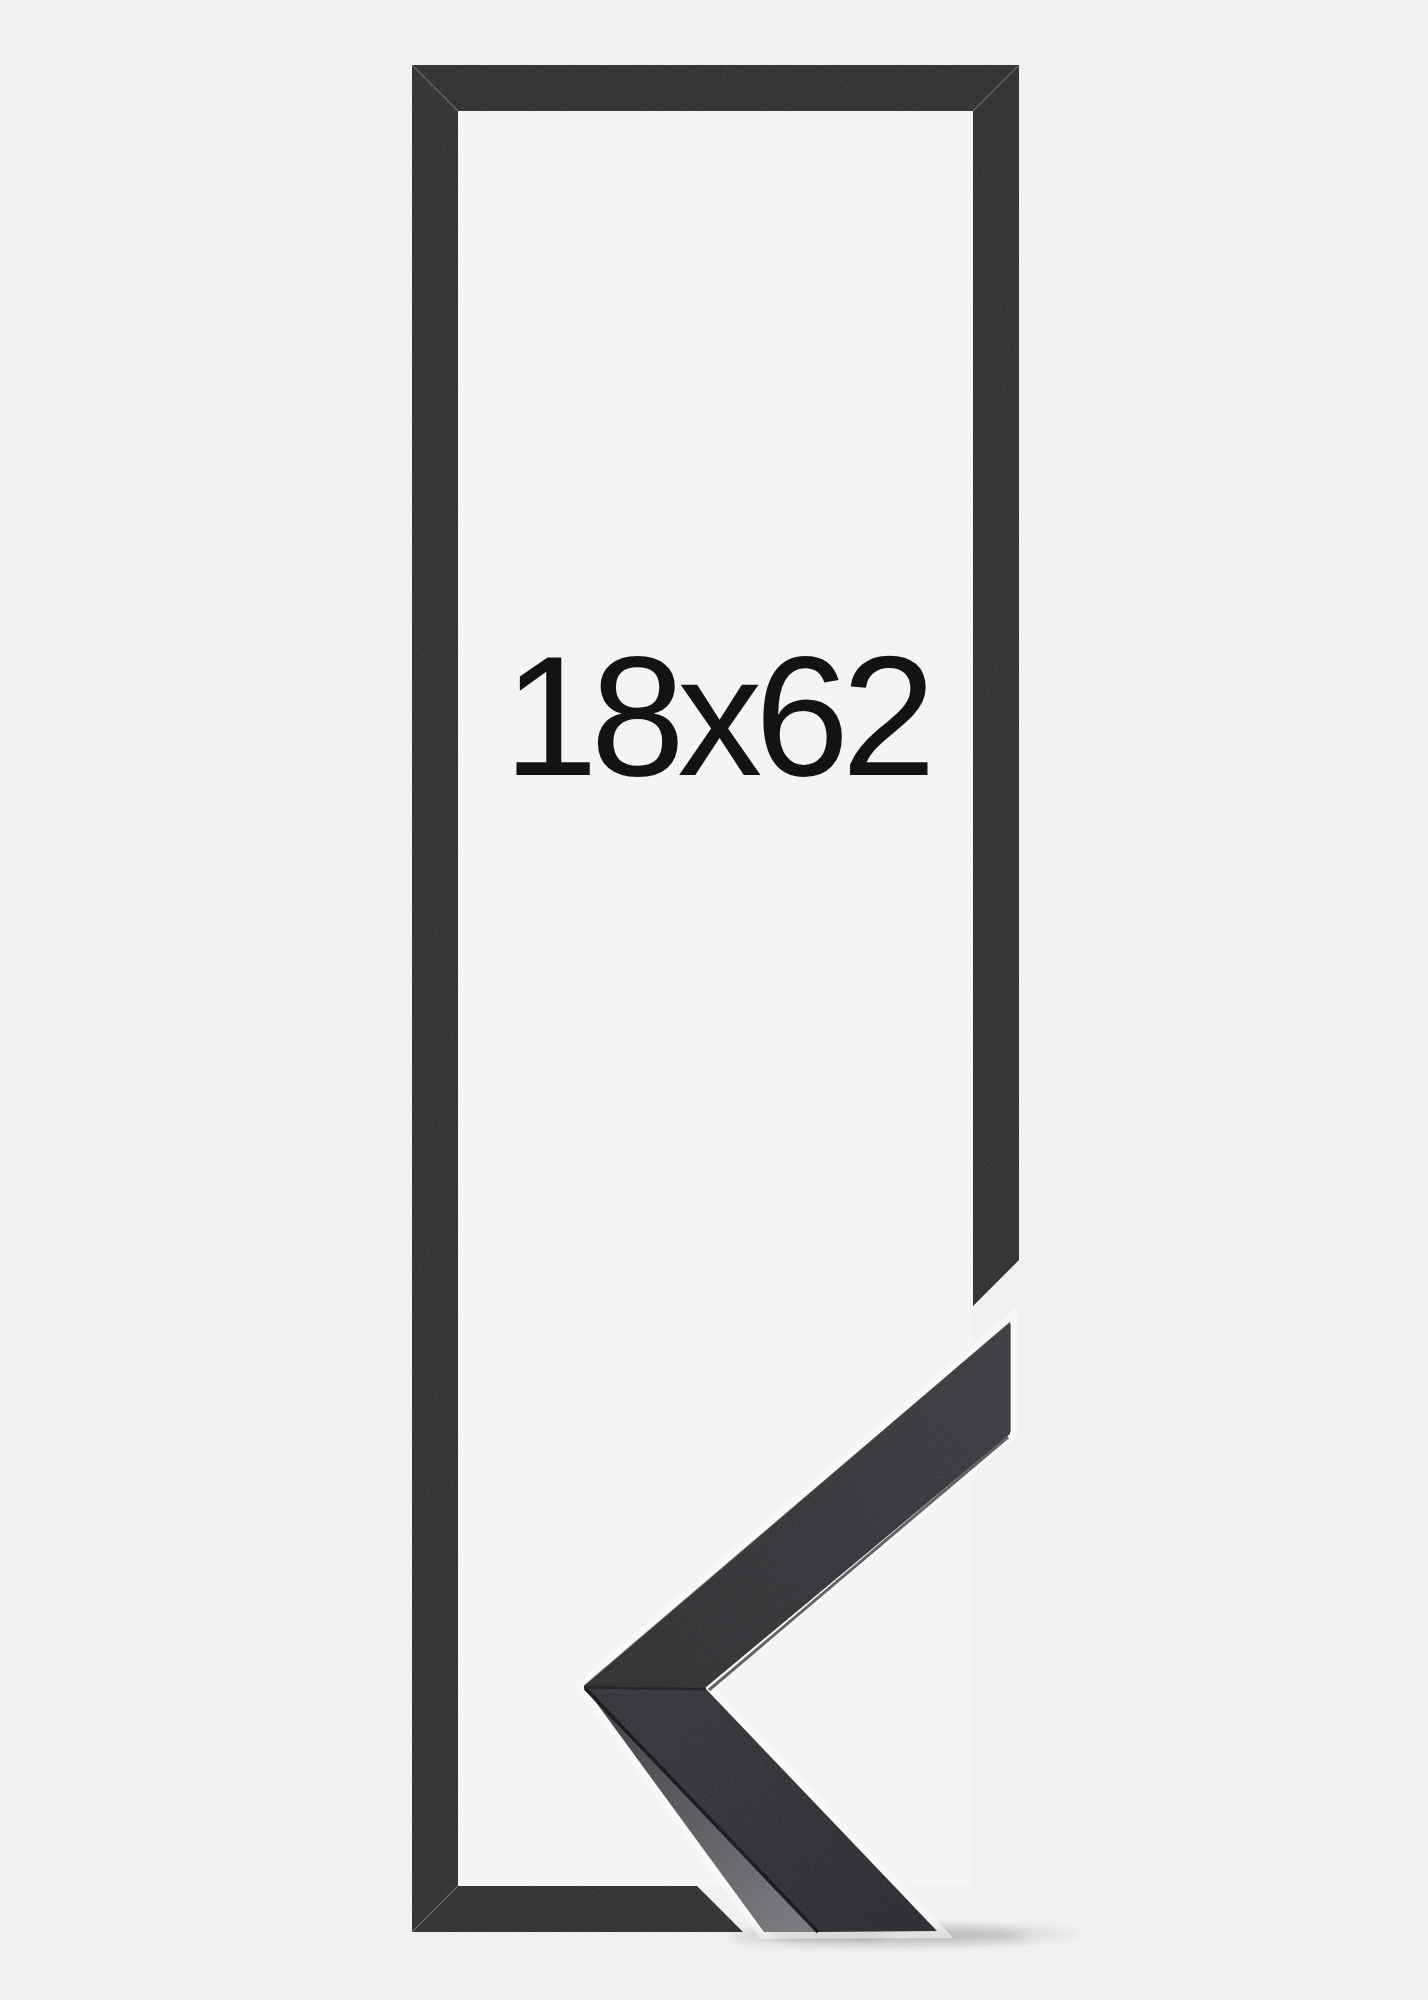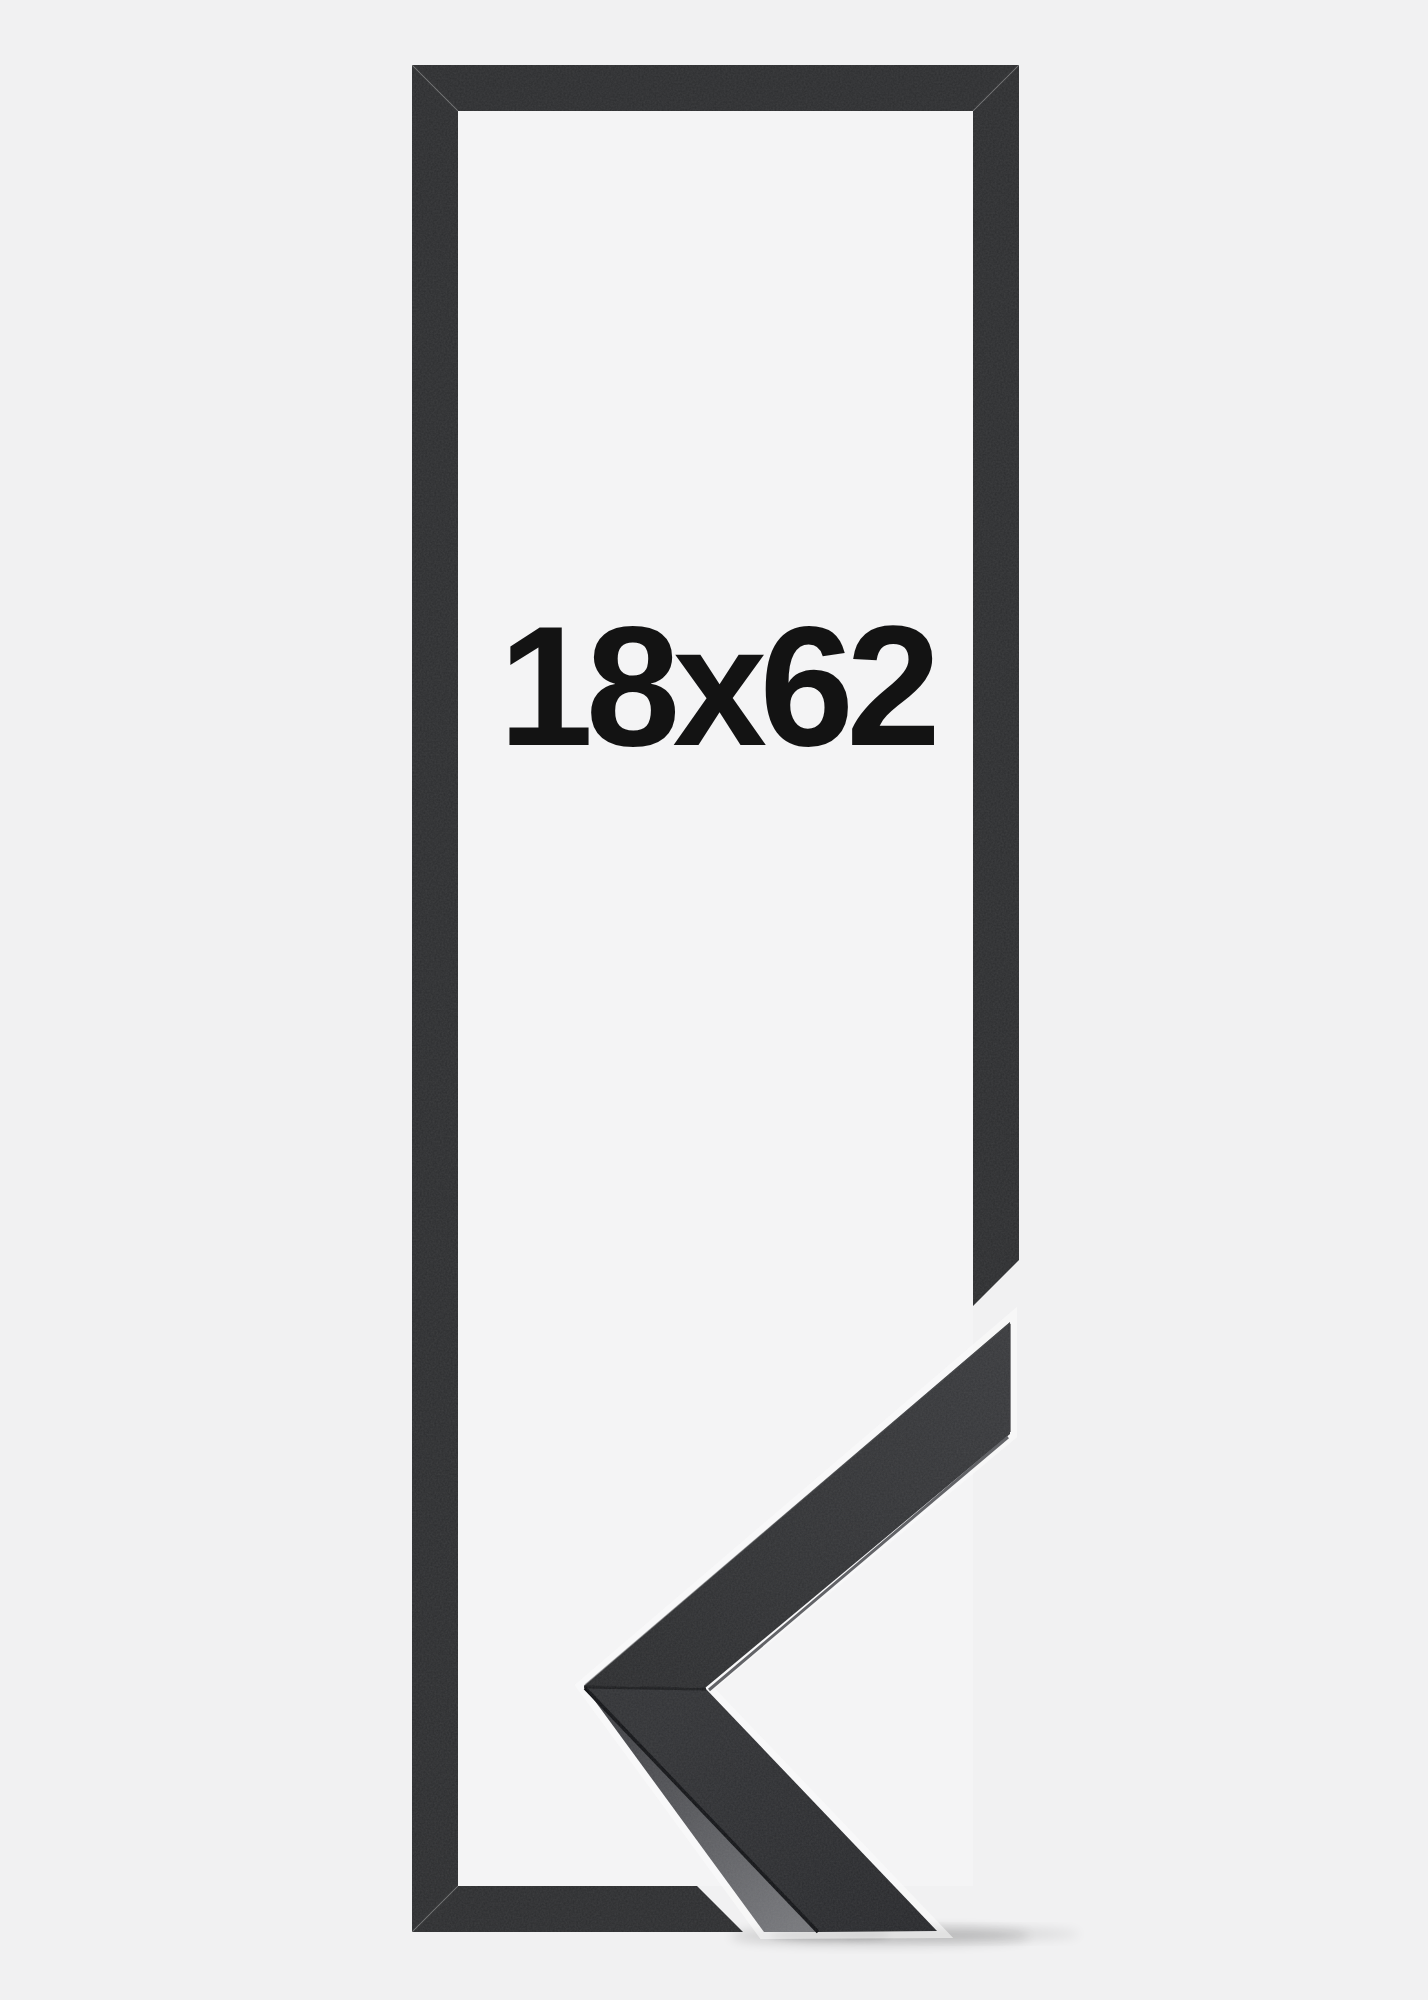--- a/index.html
+++ b/index.html
@@ -26,23 +26,23 @@
   .endcut{stroke:#3a3b3e;stroke-width:2;fill:none;opacity:.6;}
 
   .s-up-a{stop-color:var(--leg-top-light,#393a3d);}
   .s-up-b{stop-color:var(--leg-top-dark,#2c2d2f);}
   .s-lo-a{stop-color:#323336;}
   .s-lo-b{stop-color:#28292c;}
   .s-sd-a{stop-color:var(--side-dark,#3a3b3f);}
   .s-sd-b{stop-color:var(--side-light,#77787c);}
 
   .size-label{
-    position:absolute;left:443px;top:566px;width:546px;height:240px;
+    position:absolute;left:443px;top:596px;width:546px;height:240px;
     display:flex;align-items:center;justify-content:center;
-    font-size:170px;font-weight:700;letter-spacing:-0.045em;
+    font-size:170px;font-weight:400;letter-spacing:-0.045em;
     color:var(--label,#131313);white-space:nowrap;
   }
 </style>
 </head>
 <body>
 
 <div class="stage">
 
   <svg viewBox="0 0 1428 2000" aria-hidden="true">
     <defs>

